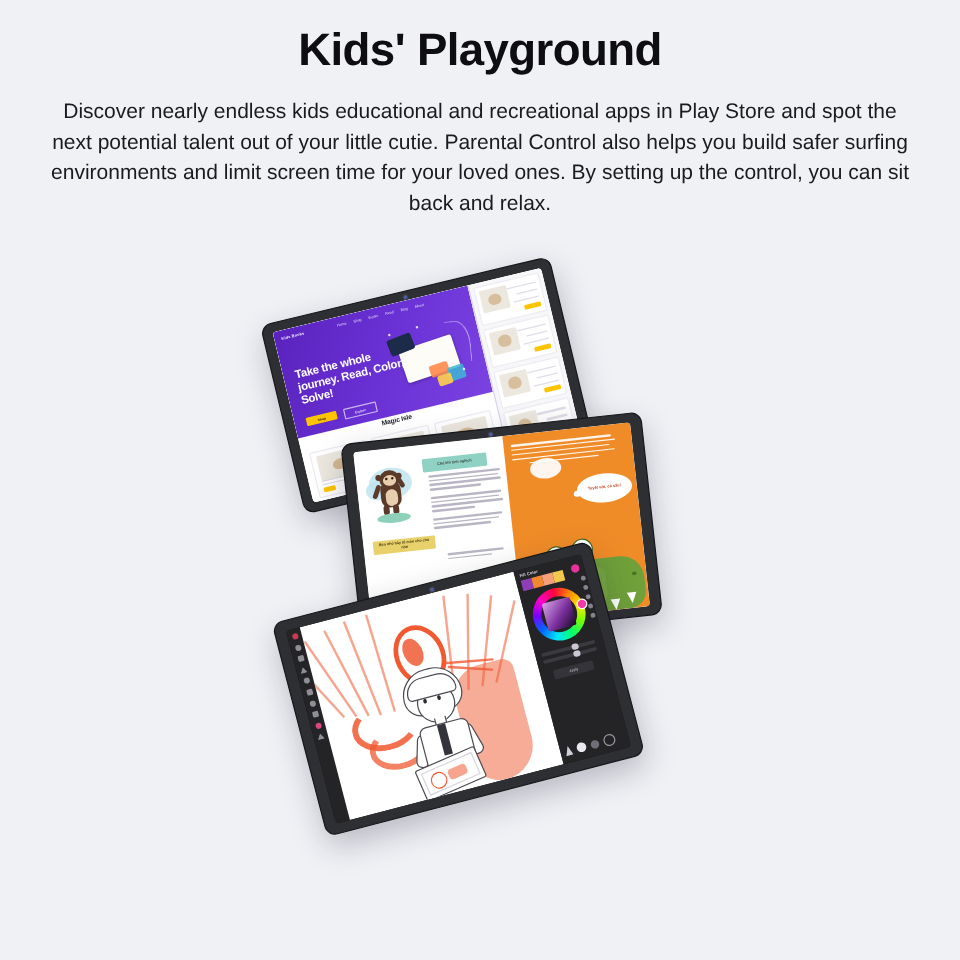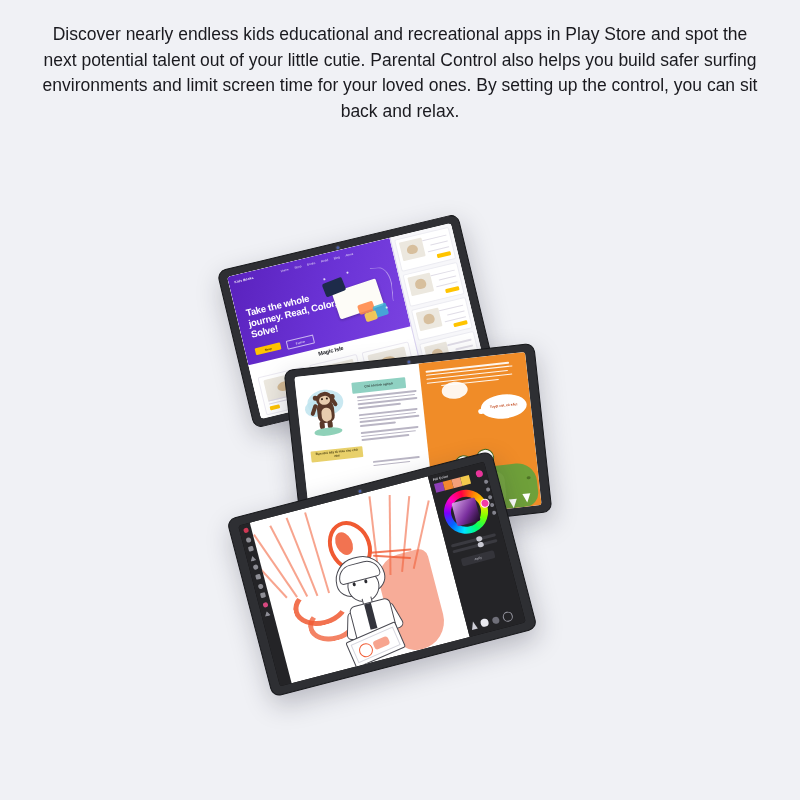--- a/index.html
+++ b/index.html
@@ -387,20 +387,21 @@
   .brush-row{position:absolute; left:4px; bottom:5px; display:flex; align-items:center; gap:4px;}
   .brush-row .b1{width:8px;height:8px;border-radius:50%;background:#e9e9ef;}
   .brush-row .b2{width:7px;height:7px;border-radius:50%;background:#6f6f79;}
   .brush-row .b3{width:8px;height:8px;border-radius:50%;border:1.4px solid #9a9aa4;}
   .brush-row .pen{width:0;height:0;border-left:3px solid transparent;border-right:3px solid transparent;border-bottom:8px solid #cfcfd8;}
 </style>
 </head>
 <body>
 
 <div class="header">
+  <h1 class="page-title">Kids' Playground</h1>
   <p class="page-desc">Discover nearly endless kids educational and recreational apps in Play Store and spot the next potential talent out of your little cutie. Parental Control also helps you build safer surfing environments and limit screen time for your loved ones. By setting up the control, you can sit back and relax.</p>
 </div>
 
 <div class="stage">
 
   <div class="tablet" id="tablet-1">
     <span class="cam"></span>
     <div class="screen">
       <div class="site">
 

